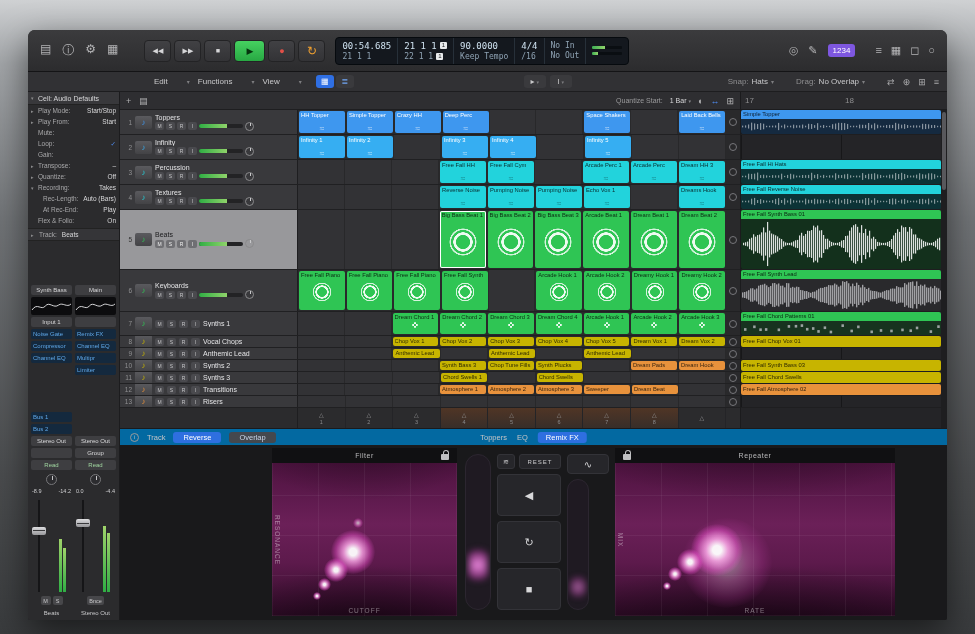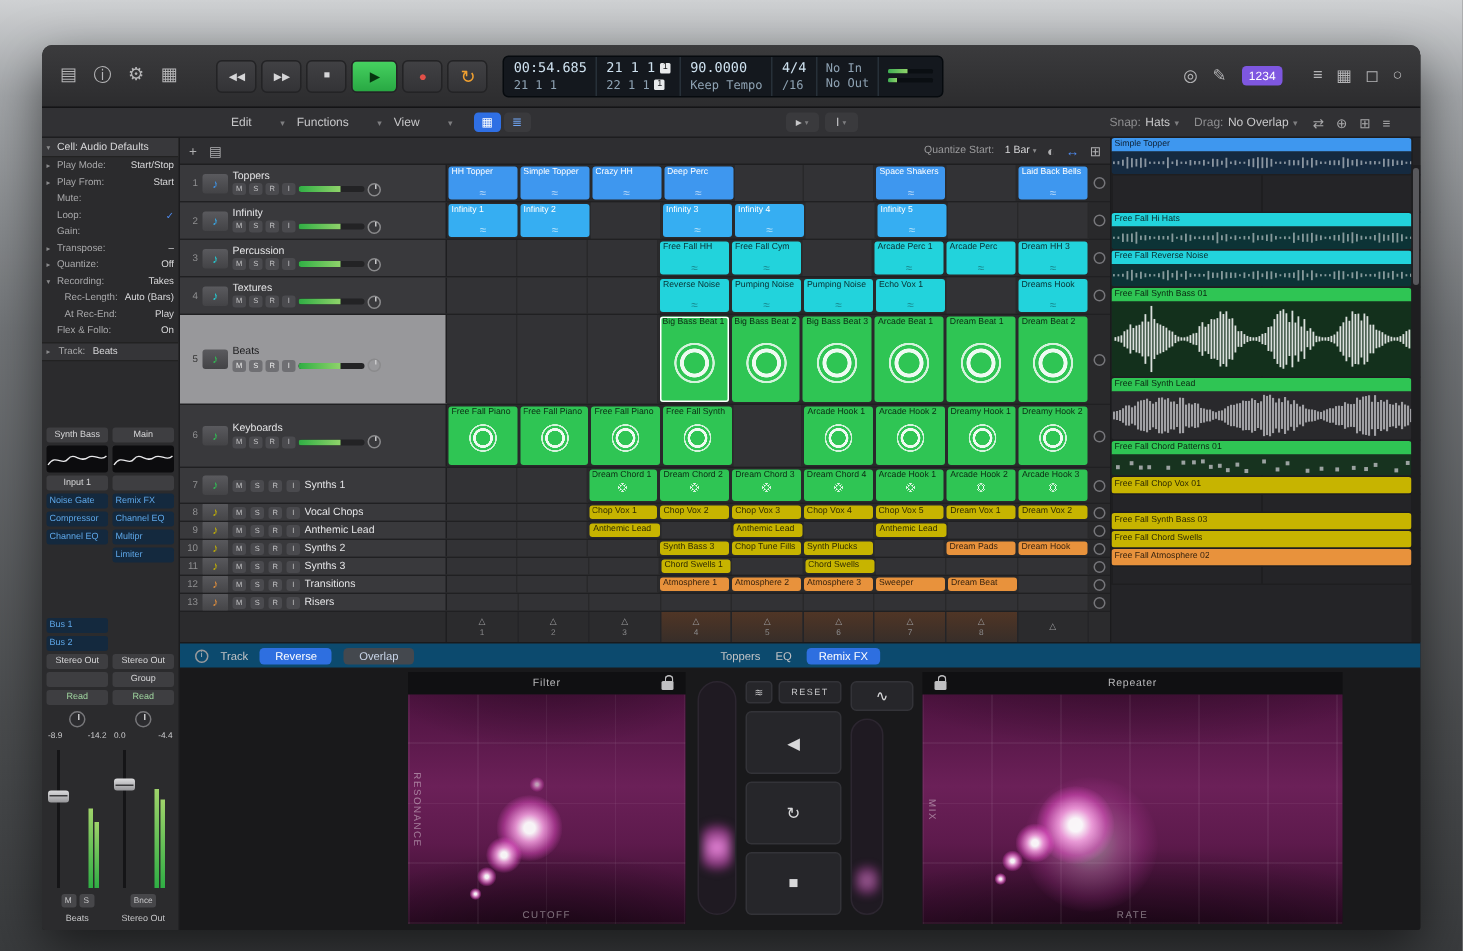--- a/index.html
+++ b/index.html
@@ -35,21 +35,21 @@
   .menubar{height:20px;flex:0 0 20px;background:#313134;border-bottom:1px solid #1d1d1f;display:flex;align-items:center;font-size:8px;color:#c8c8ca;}
   .mb-left{display:flex;align-items:center;gap:8px;margin-left:126px;}
   .menu-item{display:flex;align-items:center;gap:19px;}
   .menu-item .car{color:#7e7e80;font-size:6px;}
   .vtoggle{display:flex;gap:2px;margin-left:6px;}
   .vbtn{width:18px;height:13px;border-radius:3px;background:#2f6fe4;color:#fff;font-size:8px;display:flex;align-items:center;justify-content:center;}
   .vbtn.alt{background:#3a3a3d;color:#6fa4f2;}
   .tools{display:flex;gap:4px;margin-left:170px;}
   .toolb{width:22px;height:13px;border-radius:3px;background:#3a3a3d;color:#c8c8ca;font-size:8px;display:flex;align-items:center;justify-content:center;gap:2px;}
   .toolb .car{font-size:5px;color:#7e7e80;}
-  .mb-right{margin-left:auto;display:flex;align-items:center;gap:10px;margin-right:20px;}
+  .mb-right{margin-left:auto;display:flex;align-items:center;gap:22px;margin-right:8px;}
   .kv{display:flex;gap:3px;align-items:center;}
   .kv .k{color:#8e8e90;}
   .kv .car{font-size:6px;color:#7e7e80;}
   .mb-ico{display:flex;gap:8px;font-size:9px;color:#a8a8aa;}
 
   
   .main{flex:1;display:flex;min-height:0;}
   .inspector{width:92px;flex:0 0 92px;background:#2b2b2d;border-right:1px solid #1c1c1e;display:flex;flex-direction:column;font-size:7px;color:#b8b8ba;overflow:hidden;}
   .i-header{height:13px;background:#38383b;border-bottom:1px solid #222;display:flex;align-items:center;padding:0 3px;gap:2px;color:#d8d8da;font-size:7px;white-space:nowrap;}
   .i-row{height:11px;display:flex;align-items:center;padding:0 3px;gap:2px;white-space:nowrap;}
@@ -139,21 +139,21 @@
   .a-reg{position:absolute;inset:0 6px 0 0;display:flex;flex-direction:column;border-radius:2px;overflow:hidden;}
   .a-nb{height:9px;flex:0 0 9px;display:flex;align-items:center;padding:0 2px;}
   .a-name{font-size:5.8px;line-height:7px;color:rgba(0,0,0,.8);white-space:nowrap;overflow:hidden;}
   .a-reg.bar{flex-direction:row;align-items:center;padding:0 2px;}
   .a-body{flex:1;position:relative;}
   .scrollbar{position:absolute;right:0;top:18px;bottom:0;width:6px;background:#1e1e20;}
   .scrollbar .thumb{position:absolute;top:2px;left:1px;right:1px;height:78px;border-radius:3px;background:#58585c;}
   .a-bottom{flex:1;}
 
   
-  .bottombar{height:18px;flex:0 0 18px;background:#0c4a6e;border-top:1px solid #1a1a1c;border-bottom:1px solid #1a1a1c;display:flex;align-items:center;font-size:7.5px;color:#c4c4c6;position:relative;}
+  .bottombar{height:18px;flex:0 0 18px;background:#0369a1;border-top:1px solid #1a1a1c;border-bottom:1px solid #1a1a1c;display:flex;align-items:center;font-size:7.5px;color:#c4c4c6;position:relative;}
   .bb-left{display:flex;align-items:center;gap:8px;margin-left:10px;}
   .info-ic{width:9px;height:9px;border-radius:50%;border:1px solid #9a9a9c;font-size:5.5px;display:flex;align-items:center;justify-content:center;color:#c4c4c6;}
   .pill{padding:1px 10px;border-radius:3px;}
   .pill.blue{background:#2e6fe0;color:#fff;}
   .pill.dim{background:#44484e;color:#c8d4e8;}
   .bb-tabs{position:absolute;left:50%;transform:translateX(-50%);display:flex;gap:10px;align-items:center;}
   .bb-tab.activeT{background:#2e6fe0;color:#fff;padding:1px 8px;border-radius:3px;}
 
   
   .remix{flex:1;background:#19191b;display:flex;min-height:0;}
@@ -1057,20 +1057,24 @@
                   </div>
                   <div class="s-cell">
                     <span class="s-tri">△</span>
                   </div>
                 </div>
                 <div class="s-div"></div>
               </div>
         </div>
 
         <div class="arrange">
+          <div class="ruler">
+            <span class="b1">17</span>
+            <span class="b2">18</span>
+          </div>
           <div class="a-rows" id="arrRows">
                 <div class="a-row" style="height: 25px;">
                   <div class="a-reg">
                     <div class="a-nb" style="background: rgb(62, 151, 239);">
                       <span class="a-name">Simple Topper</span>
                     </div>
                     <div class="a-body" style="background: rgb(21, 42, 64);">
                       <svg width="100%" height="100%" viewBox="0 0 200 14" preserveAspectRatio="none" style="position: absolute; inset: 0px;">
                         <rect x="1" y="6.174909307696533" width="1.2" height="1.6501813846069355" fill="rgba(255,255,255,0.5)"></rect>
                         <rect x="4" y="5.962519279148587" width="1.2" height="2.0749614417028246" fill="rgba(255,255,255,0.5)"></rect>

